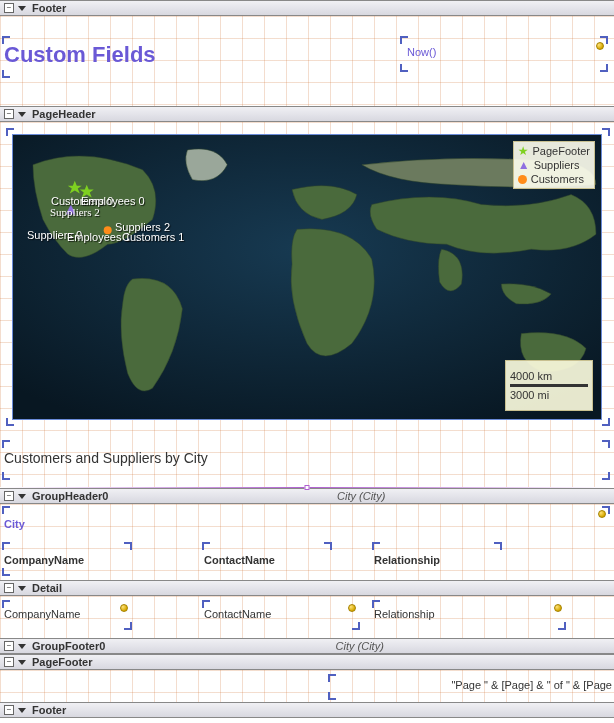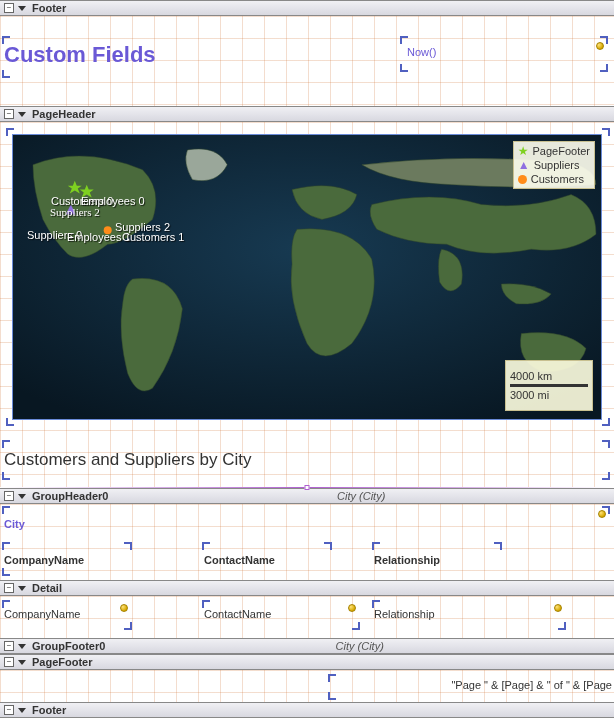--- a/index.html
+++ b/index.html
@@ -109,21 +109,21 @@
   }
   .scale-box .bar { height: 3px; background: #333; margin: 2px 0; }
   .map-label {
     position: absolute; color: #fff; font-size: 11px; text-shadow: 1px 1px 1px rgba(0,0,0,.8);
     white-space: nowrap; pointer-events: none;
   }
   
   .col-head { position: absolute; font-weight: bold; font-size: 11px; }
   .detail-field { position: absolute; font-size: 11px; }
   .city-label { position: absolute; color: #6a59d6; font-weight: bold; font-size: 11px; }
-  .caption { position: absolute; font-size: 17px; }
+  .caption { position: absolute; font-size: 14px; }
   
   .purple-line { height: 1px; background: linear-gradient(to right, rgba(180,100,200,0), #b060d0 50%, rgba(180,100,200,0)); }
   .purple-line .dot {
     position: relative; left: 50%; top: -2px; width: 5px; height: 5px;
     background: #fff; border: 1px solid #b060d0; transform: translateX(-50%);
   }
   .footer-expr { position: absolute; font-size: 11px; text-align: right; }
 </style>
 </head>
 <body>

